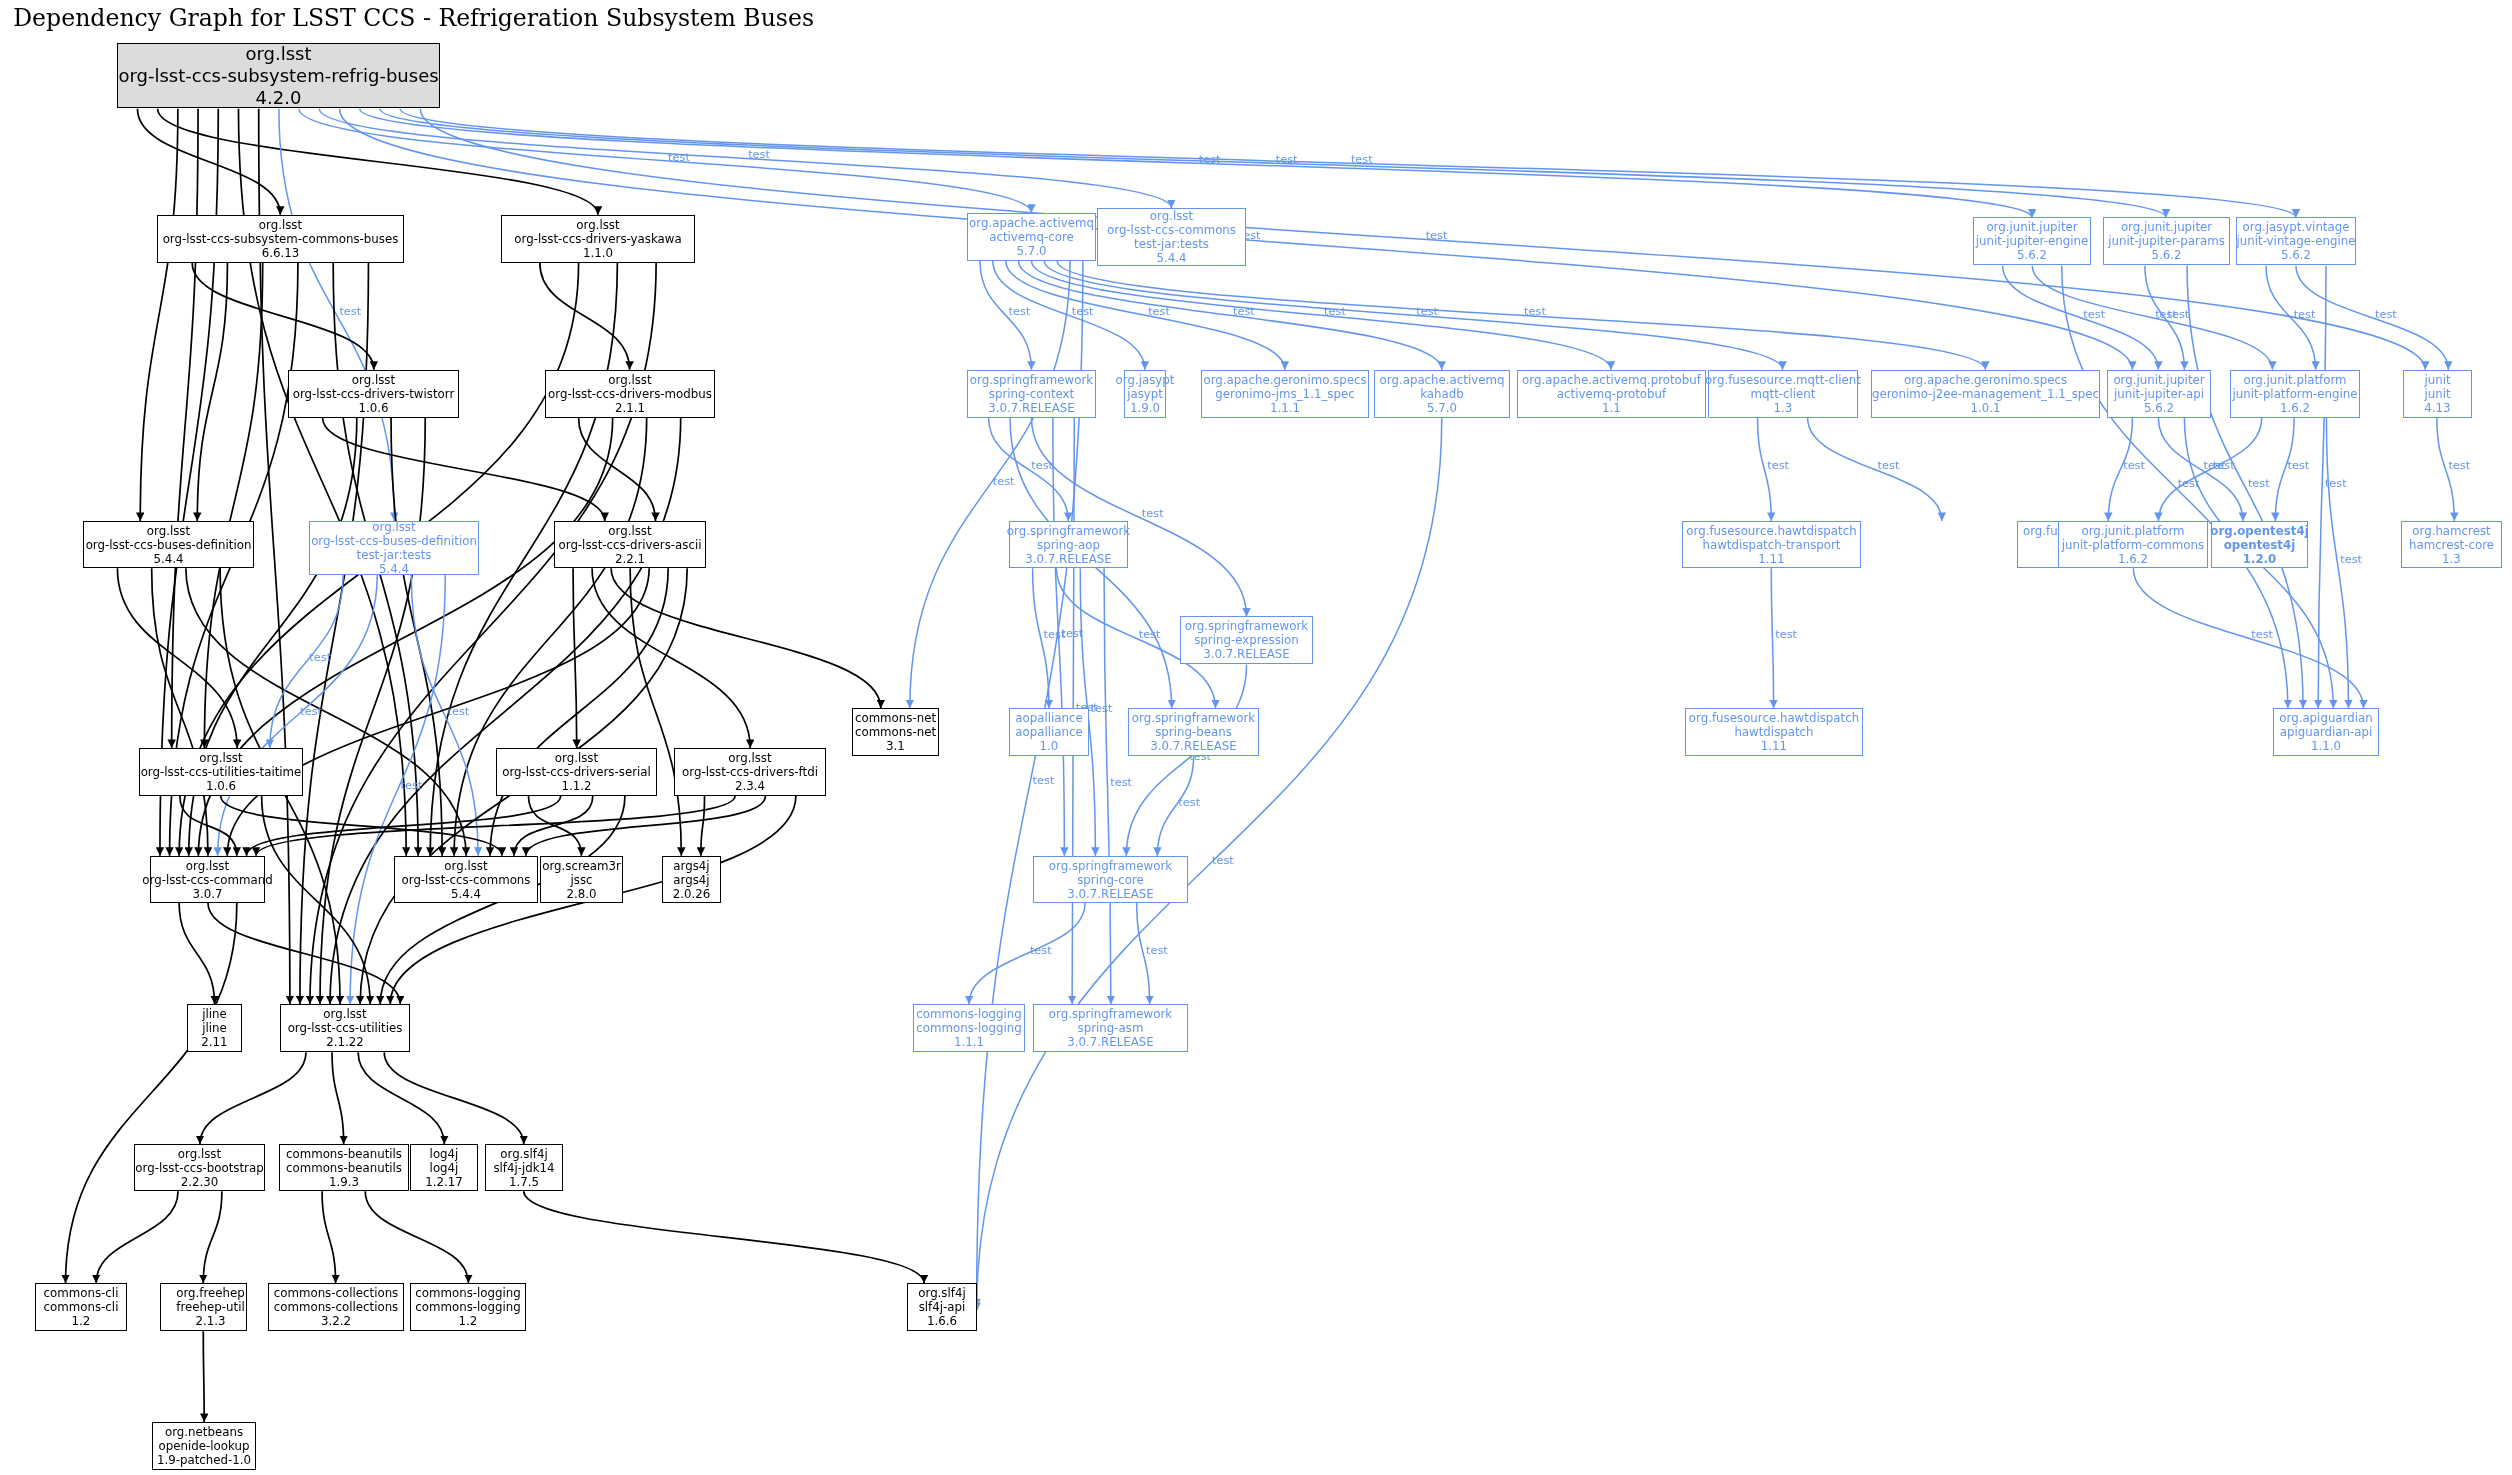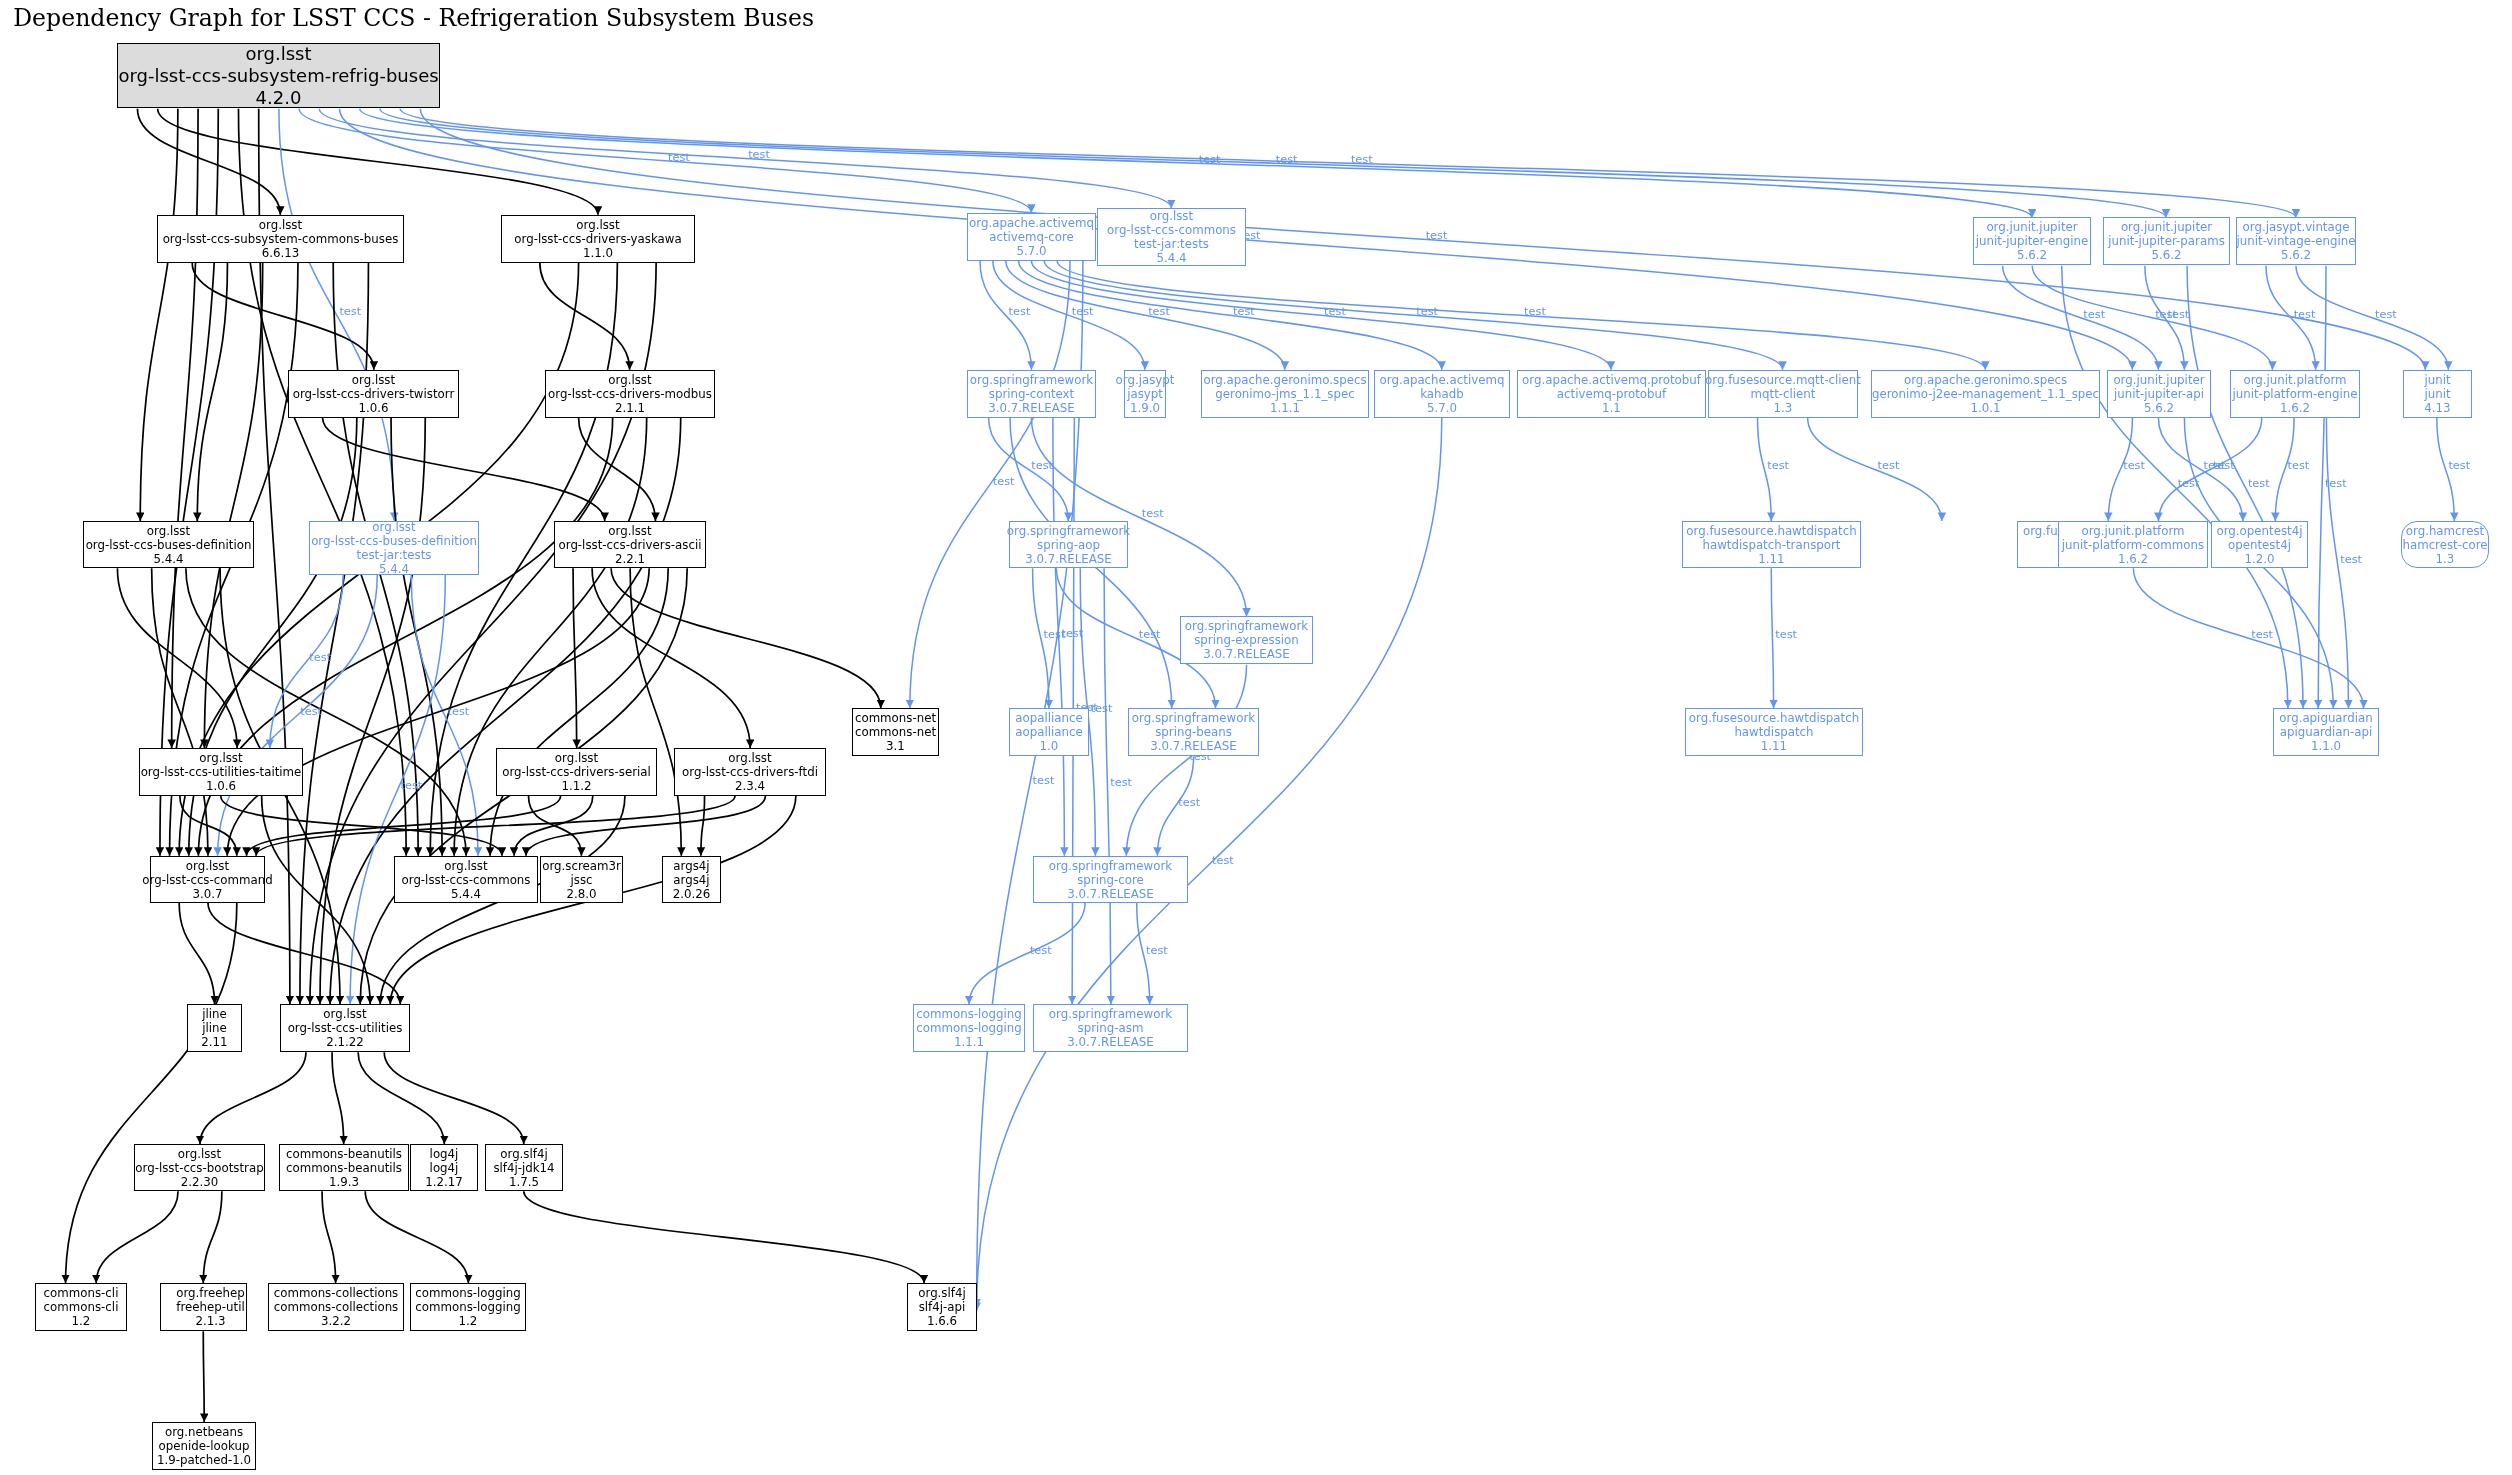--- a/index.html
+++ b/index.html
@@ -440,26 +440,26 @@
     <div class="node test" style="left: 1977px; top: 521px; width: 151px; height: 47px; margin-left: 40px;">
       <span>org.fusesource.hawtbuf</span>
       <span>hawtbuf</span>
       <span>1.9</span>
     </div>
     <div class="node test" style="left: 2058px; top: 521px; width: 150px; height: 47px;">
       <span>org.junit.platform</span>
       <span>junit-platform-commons</span>
       <span>1.6.2</span>
     </div>
-    <div class="node test" style="left: 2211px; top: 521px; width: 97px; height: 47px;">
+    <div class="node test" style="left: 2211px; top: 521px; width: 97px; height: 47px; font-weight: bold;">
       <span>org.opentest4j</span>
       <span>opentest4j</span>
       <span>1.2.0</span>
     </div>
-    <div class="node test" style="left: 2401px; top: 521px; width: 88px; height: 47px; border-radius: 16px;">
+    <div class="node test" style="left: 2401px; top: 521px; width: 101px; height: 47px;">
       <span>org.hamcrest</span>
       <span>hamcrest-core</span>
       <span>1.3</span>
     </div>
     <div class="node test" style="left: 1685px; top: 708px; width: 178px; height: 48px;">
       <span>org.fusesource.hawtdispatch</span>
       <span>hawtdispatch</span>
       <span>1.11</span>
     </div>
     <div class="node test" style="left: 2273px; top: 708px; width: 106px; height: 48px;">

